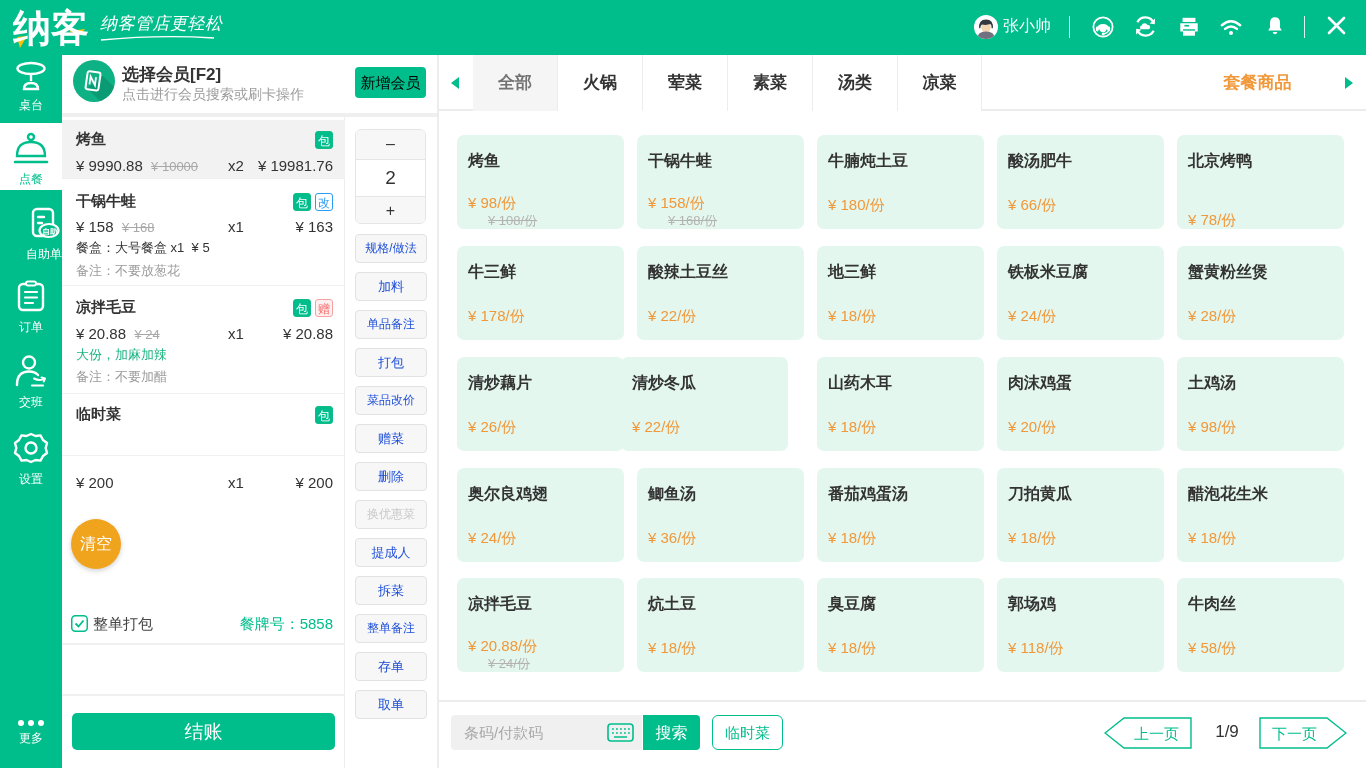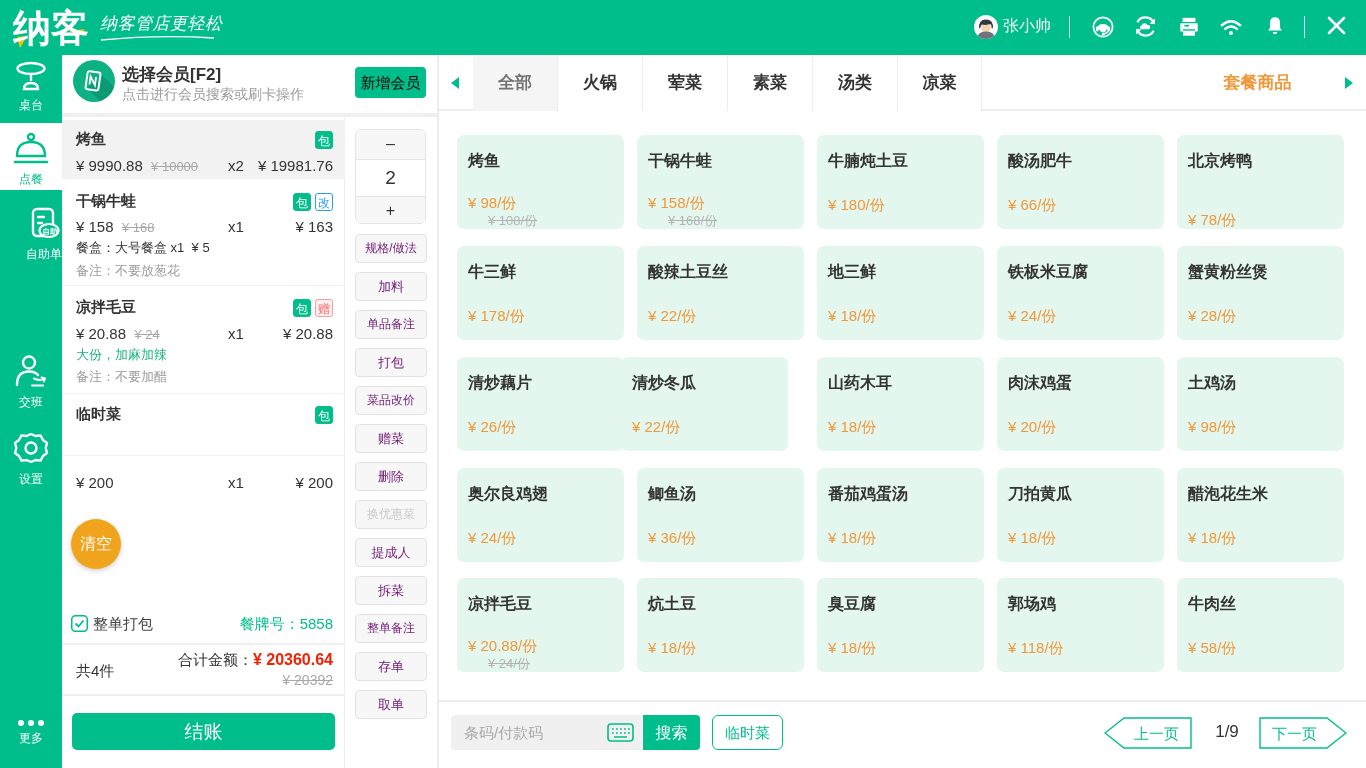--- a/index.html
+++ b/index.html
@@ -35,21 +35,21 @@
 .oi .sub { position:absolute; left:14px; font-size:13px; color:#333; }
 .oi .sub.gray { color:#9c9c9c; }
 .oi .sub.green { color:#1fb383; }
 .odiv { position:absolute; left:0; width:283px; height:1px; background:#f0f0f0; }
 #clearbtn { position:absolute; left:9px; top:402px; width:50px; height:50px; border-radius:50%;
   background:#f0a31c; color:#fff; font-size:16px; text-align:center; line-height:50px;
   box-shadow:0 2px 5px rgba(0,0,0,.18); }
 
 #actions { position:absolute; left:283px; top:62px; width:92px; height:651px; background:#fff; }
 .abtn { position:absolute; left:10px; width:72px; height:29px; background:#f7f7f7;
-  border:1px solid #e2e2e2; border-radius:4px; color:#701a75; font-size:13px;
+  border:1px solid #e2e2e2; border-radius:4px; color:#1d4ed8; font-size:13px;
   text-align:center; line-height:27px; }
 .abtn.dis { color:#c9c9c9; }
 
 #main { position:absolute; left:437px; top:55px; width:929px; height:713px; background:#fff;
   border-left:2px solid #ececec; }
 #tabbar { position:absolute; left:0; top:0; width:927px; height:56px; background:#fff;
   border-bottom:2px solid #ececec; }
 .tab { position:absolute; top:0; height:56px; line-height:56px; text-align:center;
   font-size:17px; font-weight:bold; color:#333; border-right:1px solid #ededed; background:#fff; }
 .tab.act { background:#f5f5f5; color:#737373; }
@@ -140,20 +140,28 @@
   </div>
   <div class="side-item" style="top:135px;height:68px;padding-top:16px;text-align:right;">
     <svg width="36" height="36" viewBox="0 0 36 36">
       <rect x="7" y="3" width="20" height="27" rx="4" fill="none" stroke="#fff" stroke-width="2.4"></rect>
       <path d="M12 11 L18 11 M12 17 L16 17" stroke="#fff" stroke-width="2.4" stroke-linecap="round"></path>
       <ellipse cx="23" cy="24.5" rx="9.5" ry="6.5" fill="#00be8c" stroke="#fff" stroke-width="2.2"></ellipse>
       <text x="16.5" y="27.5" font-size="7.5" fill="#fff" font-weight="bold">自助</text>
     </svg>
     <span class="lbl">自助单</span>
   </div>
+  <div class="side-item" style="top:203px;height:68px;padding-top:21px;">
+    <svg width="36" height="36" viewBox="0 0 36 36">
+      <rect x="6" y="5" width="24" height="26" rx="4" fill="none" stroke="#fff" stroke-width="2.4"></rect>
+      <rect x="13" y="2.5" width="10" height="4" rx="2" fill="#00be8c" stroke="#fff" stroke-width="2"></rect>
+      <path d="M12 13 L24 13 M12 18.5 L24 18.5 M12 24 L20 24" stroke="#fff" stroke-width="2.2" stroke-linecap="round"></path>
+    </svg>
+    <span class="lbl">订单</span>
+  </div>
   <div class="side-item" style="top:271px;height:76px;padding-top:28px;">
     <svg width="38" height="36" viewBox="0 0 38 36">
       <circle cx="17" cy="8.5" r="6" fill="none" stroke="#fff" stroke-width="2.4"></circle>
       <path d="M5 31 Q5 17.5 17 17.5 Q23 17.5 26 21" fill="none" stroke="#fff" stroke-width="2.4" stroke-linecap="round"></path>
       <path d="M22 24.5 Q28 27.5 33 24.5 M33 24.5 L29.5 23.5 M33 24.5 L31.8 27.5" stroke="#fff" stroke-width="2" fill="none" stroke-linecap="round"></path>
       <path d="M20 31.5 L31 31.5" stroke="#fff" stroke-width="2.2" stroke-linecap="round"></path>
     </svg>
     <span class="lbl">交班</span>
   </div>
   <div class="side-item" style="top:347px;height:76px;padding-top:29px;">
@@ -228,25 +236,20 @@
 <div id="clearbtn">清空</div>
 <div class="oi" style="top:488px;height:38px;">
  <svg style="position:absolute;left:9px;top:10px;" width="17" height="17" viewBox="0 0 17 17">
   <rect x="0.75" y="0.75" width="15.5" height="15.5" rx="3.5" fill="#fff" stroke="#00be8c" stroke-width="1.5"></rect>
   <path d="M4.5 8.5 L7.5 11.5 L12.5 5.5" stroke="#00be8c" stroke-width="1.8" fill="none"></path>
  </svg>
  <div style="position:absolute;left:31px;top:10px;font-size:15px;color:#444;">整单打包</div>
  <div style="position:absolute;right:12px;top:10px;font-size:15px;color:#00be8c;">餐牌号：5858</div>
 </div>
 <div class="odiv" style="top:526px;height:2px;"></div>
-<div class="oi" style="top:528px;height:49px;">
- <div style="position:absolute;left:14px;top:17px;font-size:15px;color:#333;">共4件</div>
- <div style="position:absolute;right:12px;top:6px;font-size:16px;color:#333;"><span style="font-size:15px;">合计金额：</span><span style="color:#f42000;font-weight:bold;font-size:16px;">¥ 20360.64</span></div>
- <div style="position:absolute;right:12px;top:27px;font-size:14px;" class="strike">¥ 20392</div>
-</div>
 <div class="odiv" style="top:577px;height:2px;"></div>
 <div style="position:absolute;left:10px;top:596px;width:263px;height:37px;background:#00be8c;border-radius:5px;color:#fff;font-size:19px;text-align:center;line-height:37px;">结账</div>
 </div>
   <div id="actions">
 <div style="position:absolute;left:10px;top:12px;width:71px;height:95px;border:1px solid #e5e5e5;border-radius:6px;background:#fff;overflow:hidden;">
  <div style="height:30px;background:#f7f7f7;border-bottom:1px solid #e5e5e5;text-align:center;line-height:28px;font-size:16px;color:#333;">–</div>
  <div style="height:36px;background:#fff;text-align:center;line-height:36px;font-size:19px;color:#333;">2</div>
  <div style="height:29px;background:#f7f7f7;border-top:1px solid #e5e5e5;text-align:center;line-height:27px;font-size:16px;color:#333;">+</div>
 </div>
 <div class="abtn" style="top:117px;font-size:12px;">规格/做法</div>

